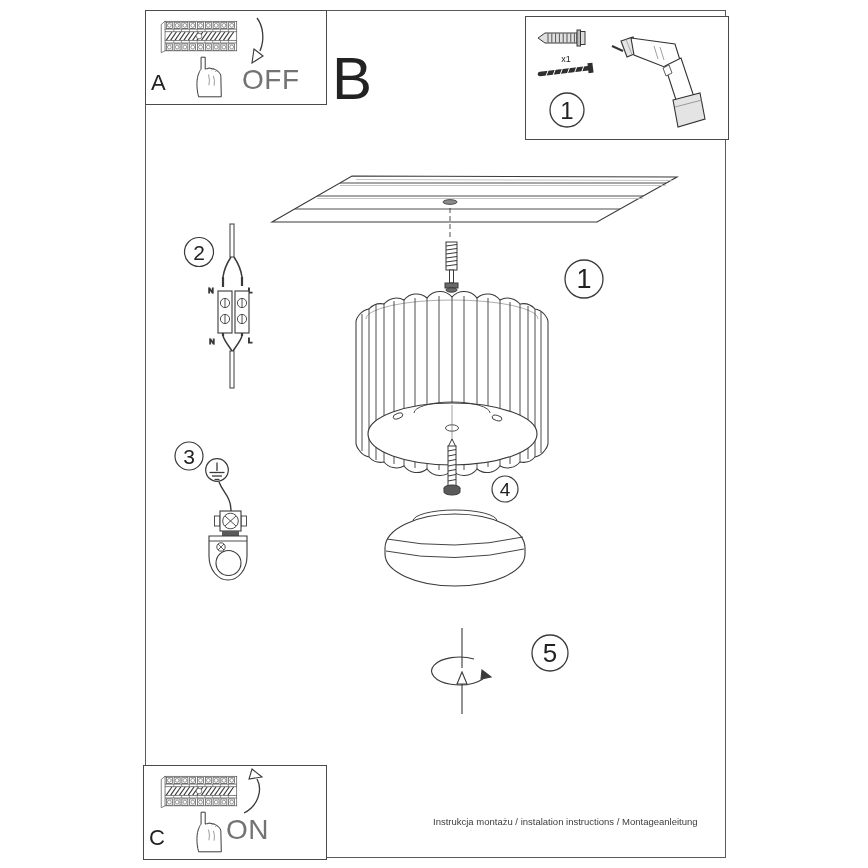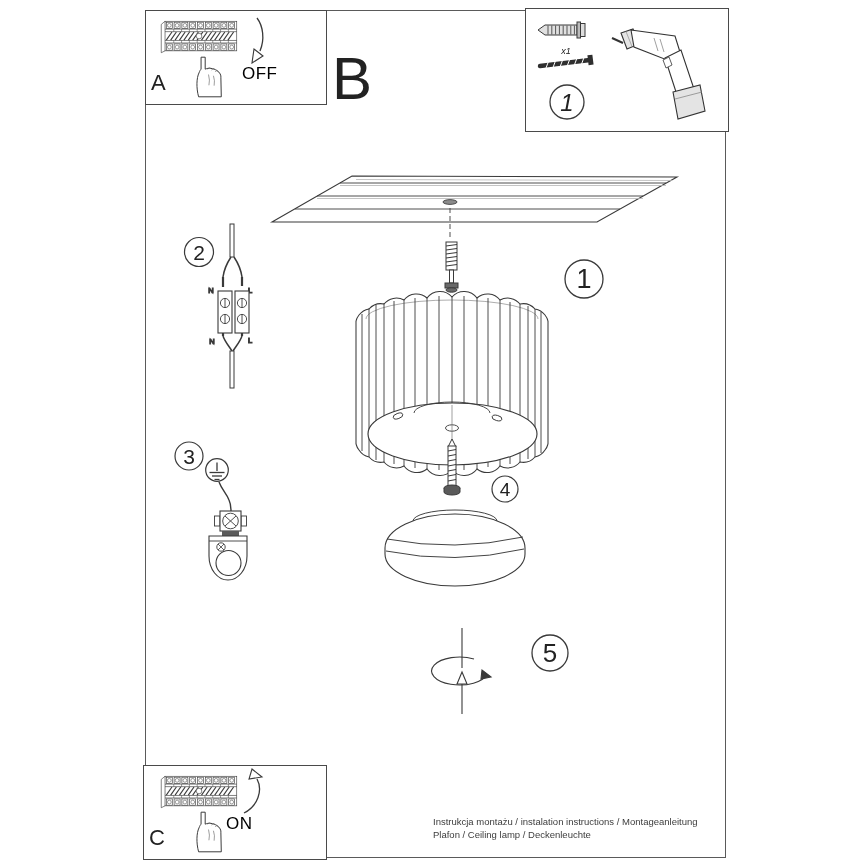--- a/index.html
+++ b/index.html
@@ -2,25 +2,25 @@
 <html><head>
 <meta charset="utf-8">
 <style>
   html,body{margin:0;padding:0;background:#fff;}
   #page{position:relative;width:868px;height:868px;background:#fff;overflow:hidden;
         font-family:"Liberation Sans",sans-serif;color:#1f1f1f;}
   .frame{position:absolute;left:145px;top:10px;width:579px;height:846px;
          border:1.2px solid #5a5a5a;background:transparent;}
   .ibox{position:absolute;background:#fff;border:1.4px solid #4a4a4a;}
   #box-a{left:145px;top:10px;width:180px;height:93px;}
-  #box-parts{left:525px;top:8px;width:202px;height:122px;font-style:italic;}
+  #box-parts{left:525px;top:16px;width:202px;height:122px;}
   #box-c{left:143px;top:765px;width:182px;height:93px;}
   .ibox svg{position:absolute;left:0;top:0;}
   .corner-label{position:absolute;left:5px;bottom:8px;font-size:22px;color:#222;}
-  .state-label{position:absolute;font-size:17px;color:#000000;letter-spacing:0.5px;}
+  .state-label{position:absolute;font-size:28px;color:#737373;letter-spacing:0.5px;}
   #label-off{left:96px;top:53px;}
   #label-on{left:82px;top:48px;}
   #letter-b{position:absolute;left:332px;top:44px;font-size:60px;color:#222;}
   #main-art{position:absolute;left:0;top:0;}
   #footer{position:absolute;left:433px;top:816px;font-size:9.5px;line-height:12.5px;color:#3c3c3c;}
   svg text{font-family:"Liberation Sans",sans-serif;fill:#222;}
   .ln{stroke:#3a3a3a;fill:none;}
 </style>
 </head>
 <body>
@@ -372,16 +372,15 @@
         <path d="M100,47 C114,40 119,24 113,13" class="ln" stroke-width="1.3"></path>
         <polygon points="108,3 118,11 105,13" fill="#fff" stroke="#3a3a3a" stroke-width="1.1"></polygon>
       </g>
     </svg>
     <div class="corner-label">C</div>
     <div class="state-label" id="label-on">ON</div>
   </div>
 
   <div id="footer">
     <span style="display:block">Instrukcja montażu / instalation instructions / Montageanleitung</span>
-    <span style="display:block">Plafon / Ceiling lamp / Deckenleuchte</span>
   </div>
 
 </div>
 
 </body></html>

